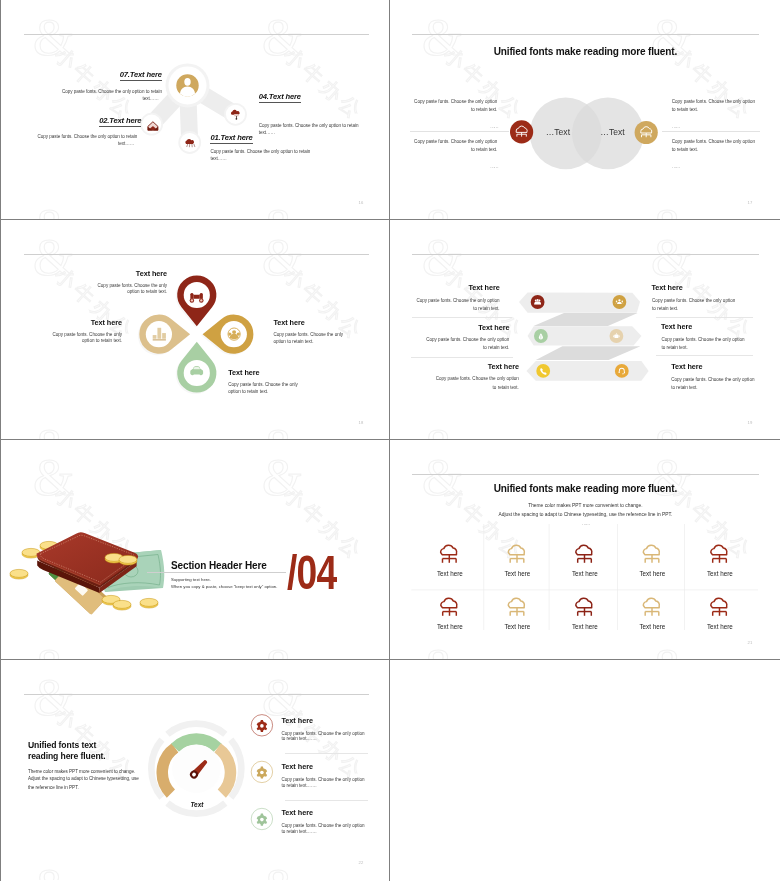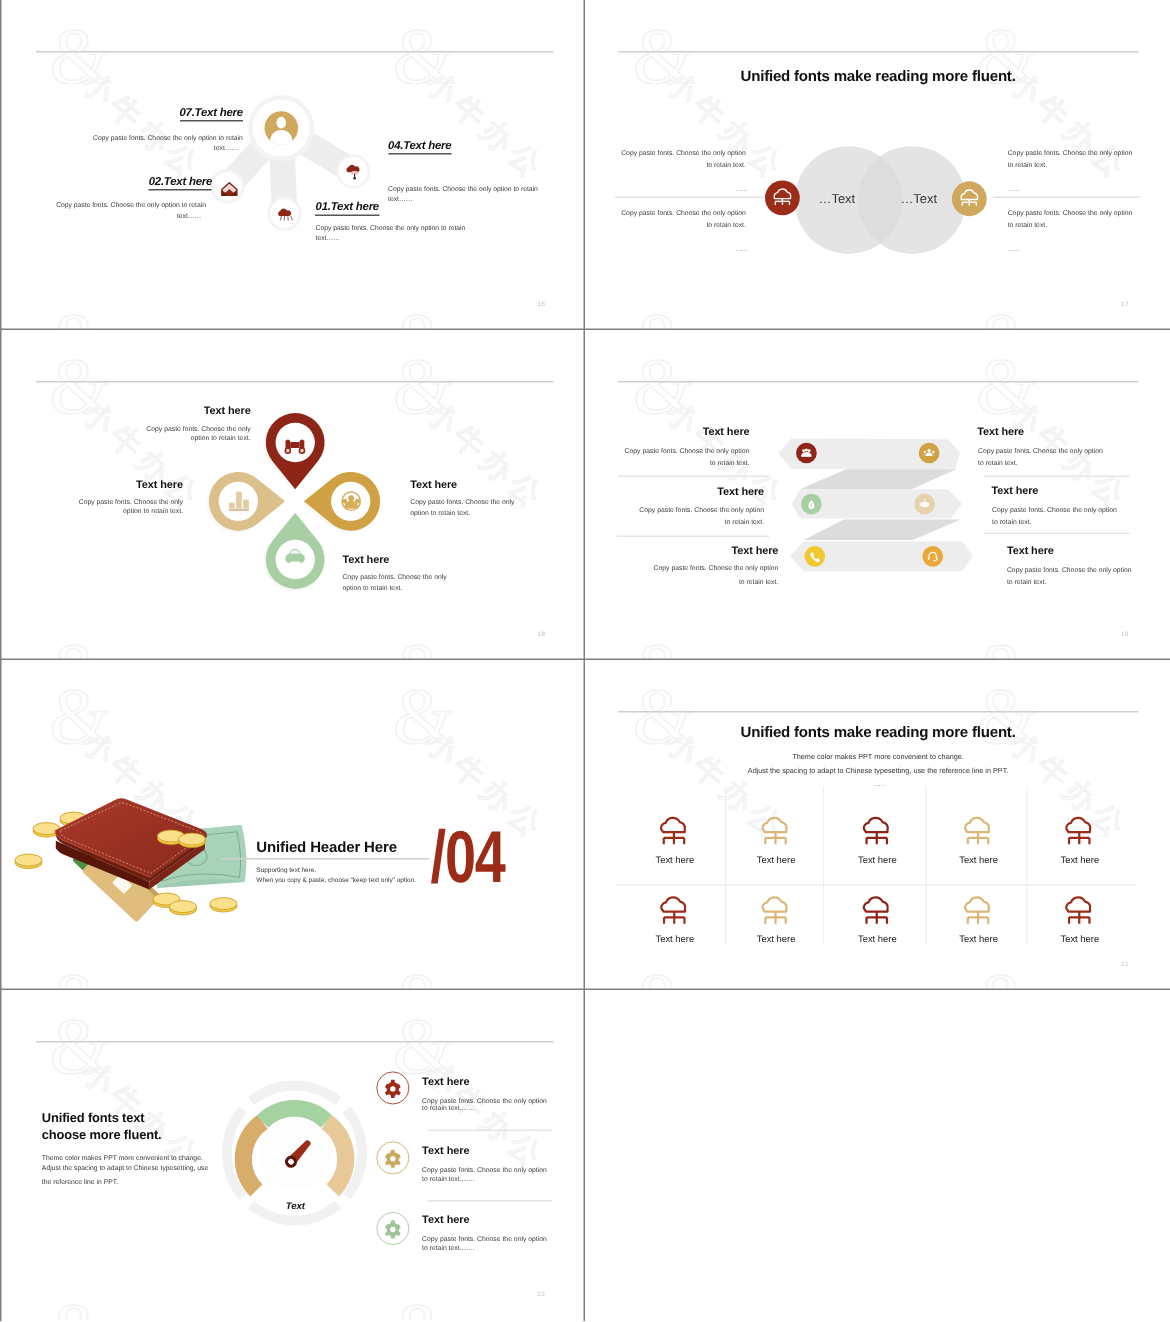--- a/index.html
+++ b/index.html
@@ -220,21 +220,21 @@
           <circle cx="0" cy="20" r="58" fill="#ffffff"></circle>
         </g>
         <g transform="translate(260.9,159) scale(0.031)" fill="#9fc49a">
           <path d="M-35 -175 L35 -175 L45 -120 a120 120 0 0 1 38 22 L135 -80 L170 -20 L128 18 a120 120 0 0 1 0 44 L170 100 L135 160 L83 138 a120 120 0 0 1 -38 22 L35 215 L-35 215 L-45 160 a120 120 0 0 1 -38 -22 L-135 160 L-170 100 L-128 62 a120 120 0 0 1 0 -44 L-170 -20 L-135 -80 L-83 -98 a120 120 0 0 1 38 -22 Z"></path>
           <circle cx="0" cy="20" r="58" fill="#ffffff"></circle>
         </g>
       </g>
     </svg>
     <div class="s7gt">Text</div>
     <div class="s7h" style="top:80.1px">Unified fonts text</div>
-    <div class="s7h" style="top:90.5px">choose more fluent.</div>
+    <div class="s7h" style="top:90.5px">reading here fluent.</div>
     <div class="s7s" style="top:109.6px">Theme color makes PPT more convenient to change.</div>
     <div class="s7s" style="top:117.1px">Adjust the spacing to adapt to Chinese typesetting, use</div>
     <div class="s7s" style="top:125.4px">the reference line in PPT.</div>
 
     <div class="s7t" style="top:55.3px">Text here</div>
     <div class="s7b" style="top:71.7px">Copy paste fonts. Choose the only option</div>
     <div class="s7b" style="top:77.1px">to retain text.……</div>
     <div class="s7rule" style="top:92.7px"></div>
 
     <div class="s7t" style="top:101.8px">Text here</div>
@@ -496,21 +496,21 @@
         <g>
             <ellipse cx="121" cy="166" rx="9" ry="4" fill="#f5cf52"></ellipse>
             <ellipse cx="121" cy="164.4" rx="9" ry="4" fill="#fae08a"></ellipse>
           </g>
         <g>
             <ellipse cx="148" cy="164" rx="9" ry="4" fill="#f5cf52"></ellipse>
             <ellipse cx="148" cy="162.4" rx="9" ry="4" fill="#fae08a"></ellipse>
           </g>
       </g>
     </svg>
-    <div class="s5t">Unified Header Here</div>
+    <div class="s5t">Section Header Here</div>
     <div class="s5rule"></div>
     <div class="s5s" style="top:137.3px">Supporting text here.</div>
     <div class="s5s" style="top:144.4px">When you copy &amp; paste, choose "keep text only" option.</div>
     <div class="s5n">/04</div>
   </div>
 
   <div class="slide" style="left:390.4px;top:440.4px">
     <svg class="wm">
         <rect x="0" y="0" width="390" height="220" fill="url(#wmpat)"></rect>
       </svg>

